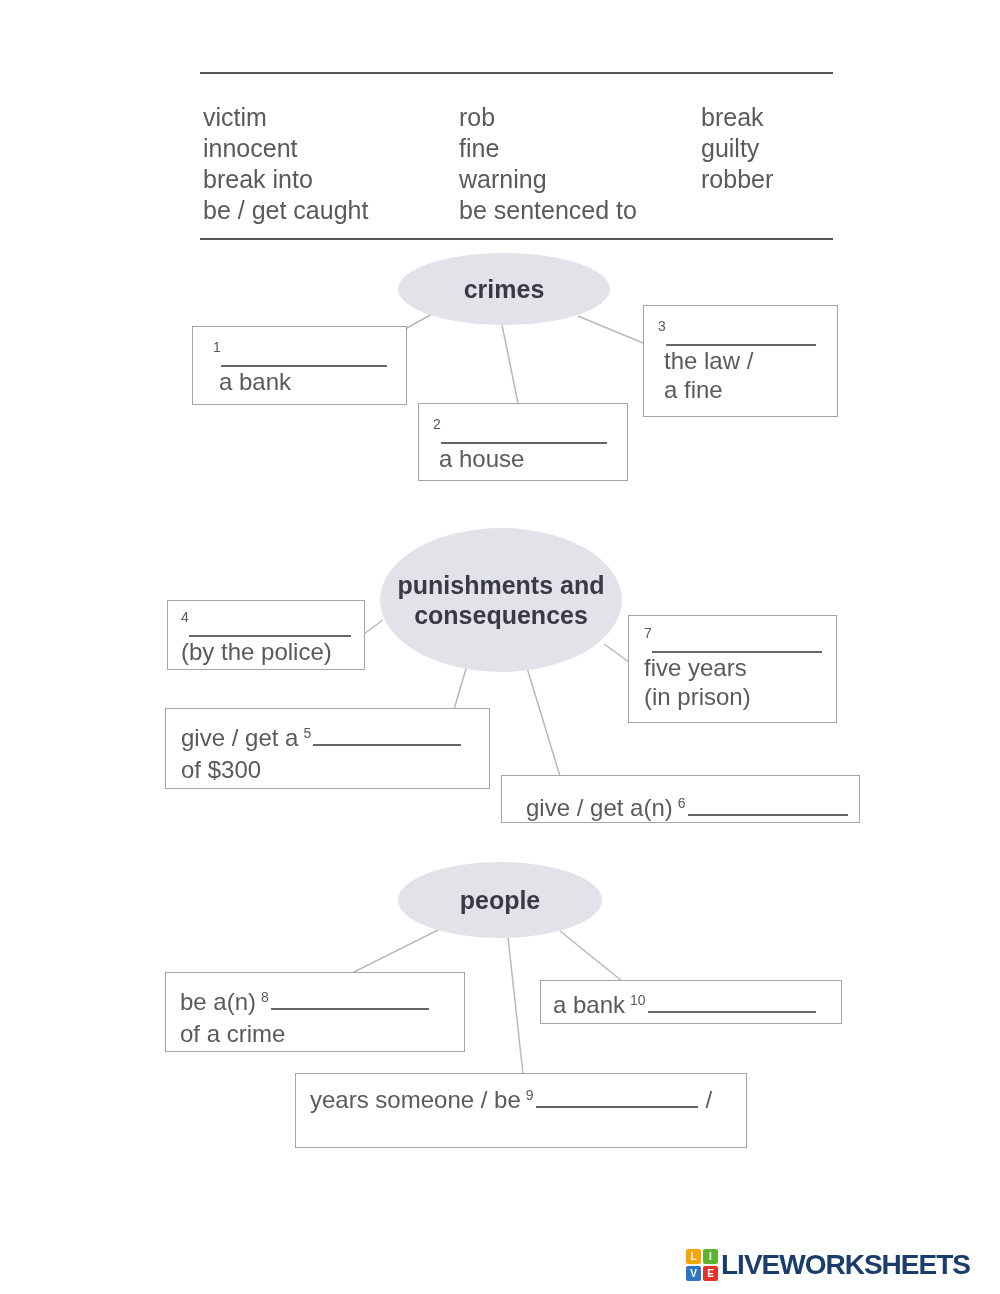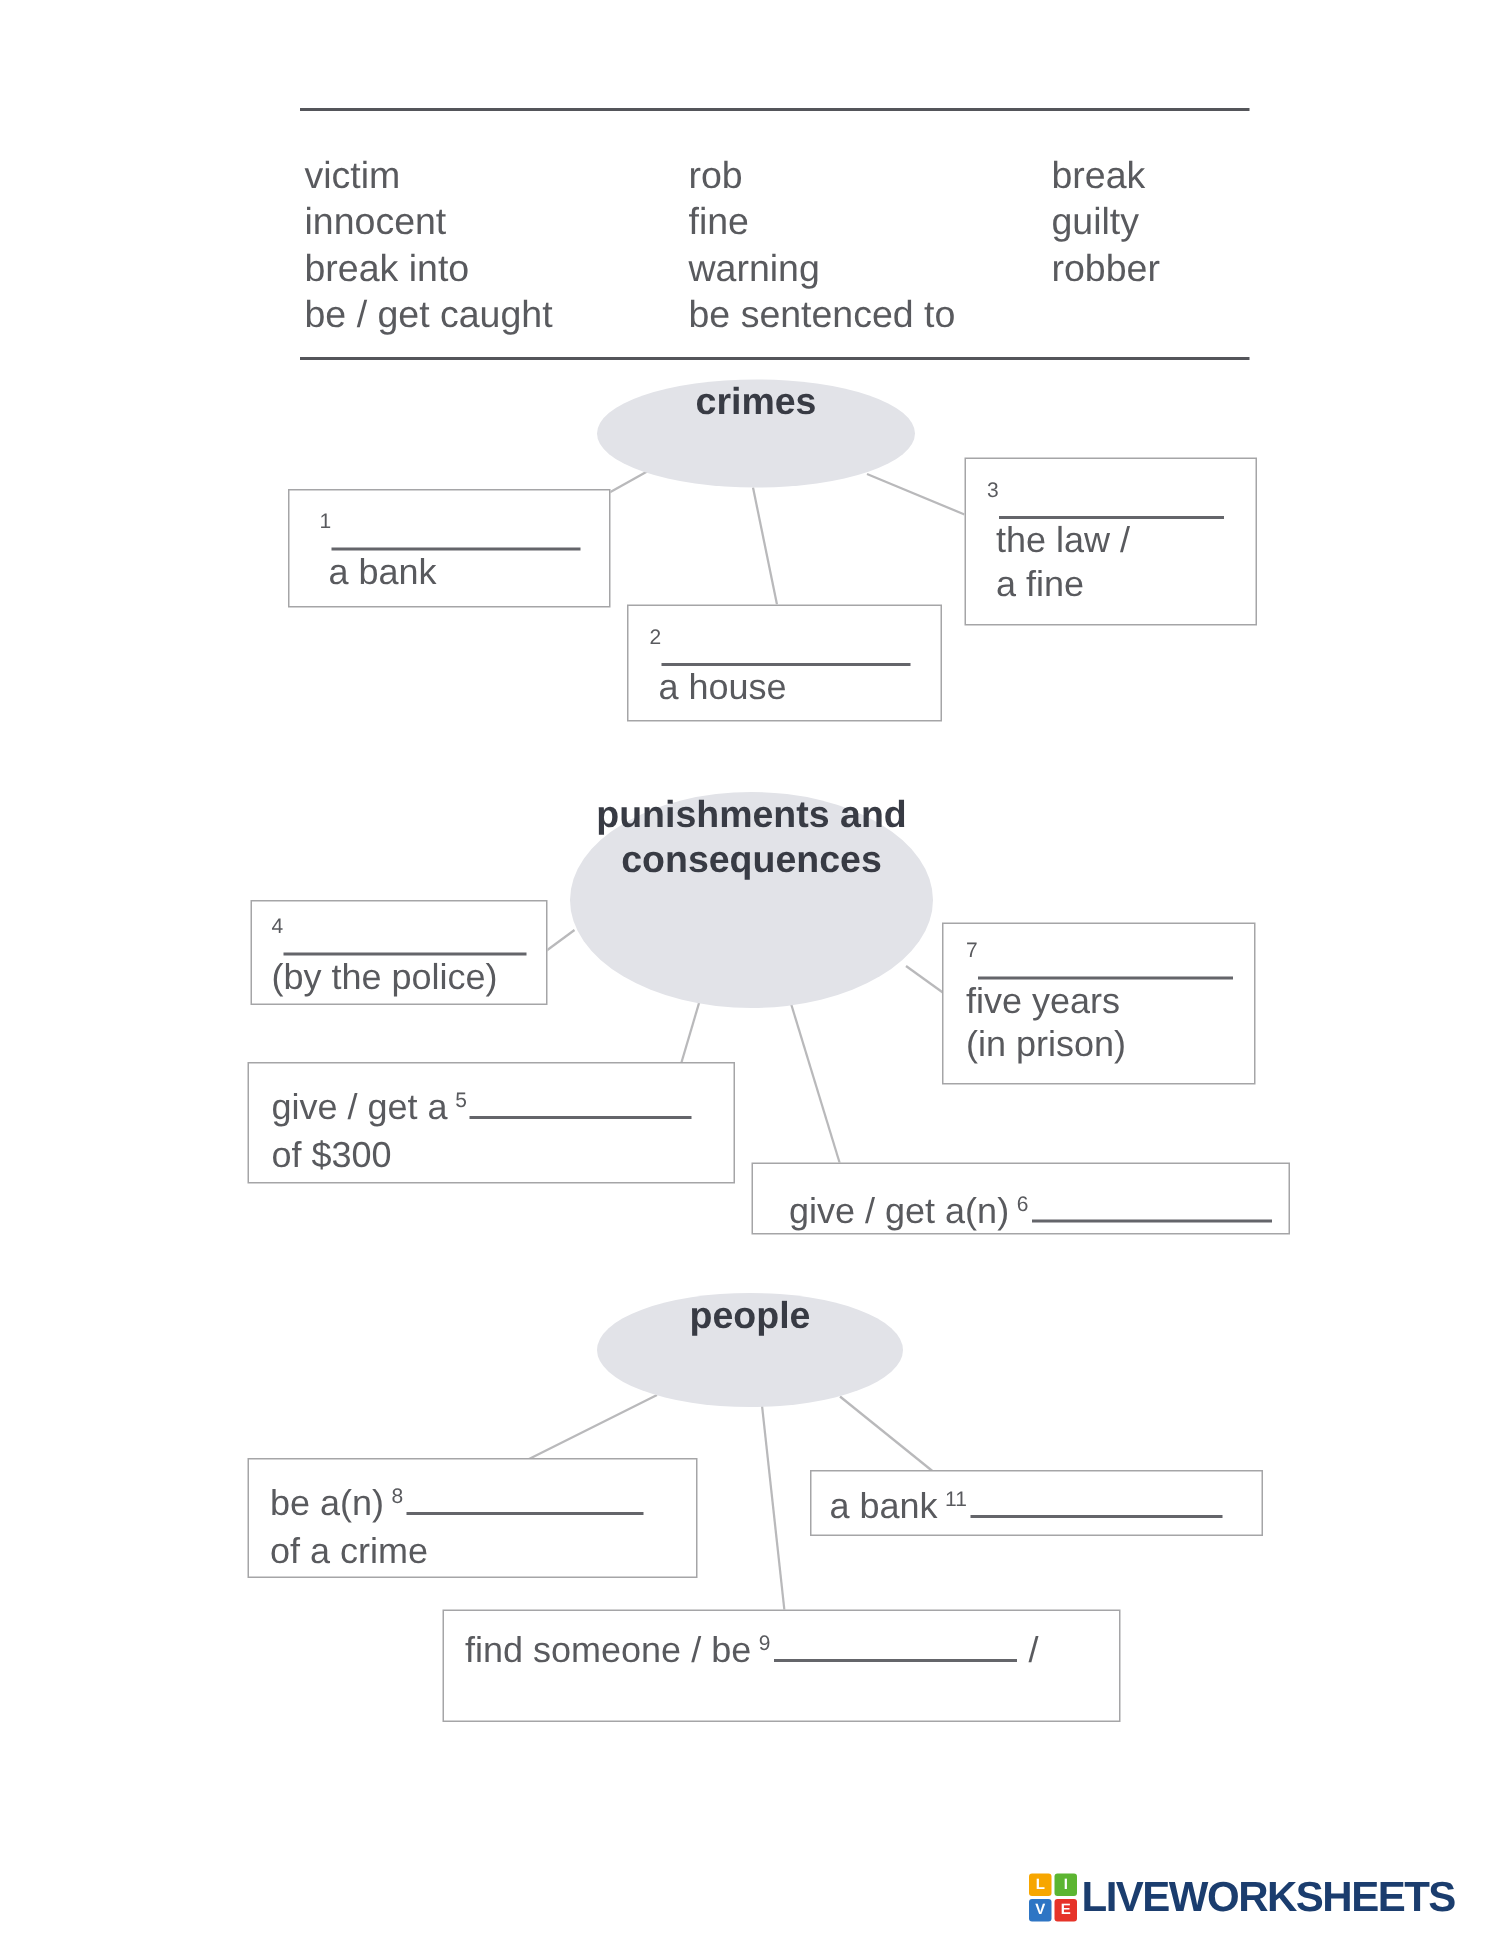--- a/index.html
+++ b/index.html
@@ -16,21 +16,21 @@
   .wb-col{display:flex;flex-direction:column;}
   .wb-col.c0{width:256px;padding-left:3px;}
   .wb-col.c1{width:242px;}
   .wb-col.c2{flex:1;}
   .wb-item{font-size:25px;line-height:31px;color:#595a5e;}
   
   .connectors{position:absolute;left:0;top:0;z-index:1;}
   
   .ellipse{
     position:absolute;z-index:2;background:#e2e3e8;border-radius:50%;
-    display:flex;flex-direction:column;align-items:center;
+    display:flex;flex-direction:column;align-items:center;justify-content:center;
   }
   .ellipse .t{font-weight:bold;font-size:25px;line-height:30px;color:#383b44;}
   
   .box{
     position:absolute;z-index:3;background:#ffffff;border:1px solid #a5a5a7;
     box-sizing:border-box;
   }
   .numline{display:flex;align-items:flex-end;height:34px;margin-top:6px;}
   .numline sup{font-size:14px;line-height:14px;color:#595a5e;margin-bottom:13px;}
   .blank{display:inline-block;border-bottom:2px solid #64656a;height:2px;}
@@ -157,27 +157,27 @@
 
   <div class="box" style="left:165px;top:972px;width:300px;height:80px;padding:8px 0 0 14px;">
     <div class="boxtext" style="line-height:32px;">
       <span>be a(n)</span><sup>8</sup><span class="iblank" style="width:158px;"></span>
     </div>
     <div class="boxtext" style="line-height:32px;">of a crime</div>
   </div>
 
   <div class="box" style="left:540px;top:980px;width:302px;height:44px;display:flex;align-items:center;padding-left:12px;">
     <div class="boxtext">
-      <span>a bank</span><sup>11</sup><span class="iblank" style="width:168px;"></span>
+      <span>a bank</span><sup>10</sup><span class="iblank" style="width:168px;"></span>
     </div>
   </div>
 
   <div class="box" style="left:295px;top:1073px;width:452px;height:75px;padding:5px 0 0 14px;">
     <div class="boxtext" style="line-height:32px;">
-      <span>find someone / be</span><sup>9</sup><span class="iblank" style="width:162px;"></span><span class="slash">/</span>
+      <span>years someone / be</span><sup>9</sup><span class="iblank" style="width:162px;"></span><span class="slash">/</span>
     </div>
   </div>
 
   <div class="logo">
     <div class="logo-grid">
       <span class="sq" style="background-color: rgb(247, 166, 0);">L</span>
       <span class="sq" style="background-color: rgb(92, 181, 49);">I</span>
       <span class="sq" style="background-color: rgb(46, 117, 196);">V</span>
       <span class="sq" style="background-color: rgb(230, 51, 41);">E</span>
     </div>

